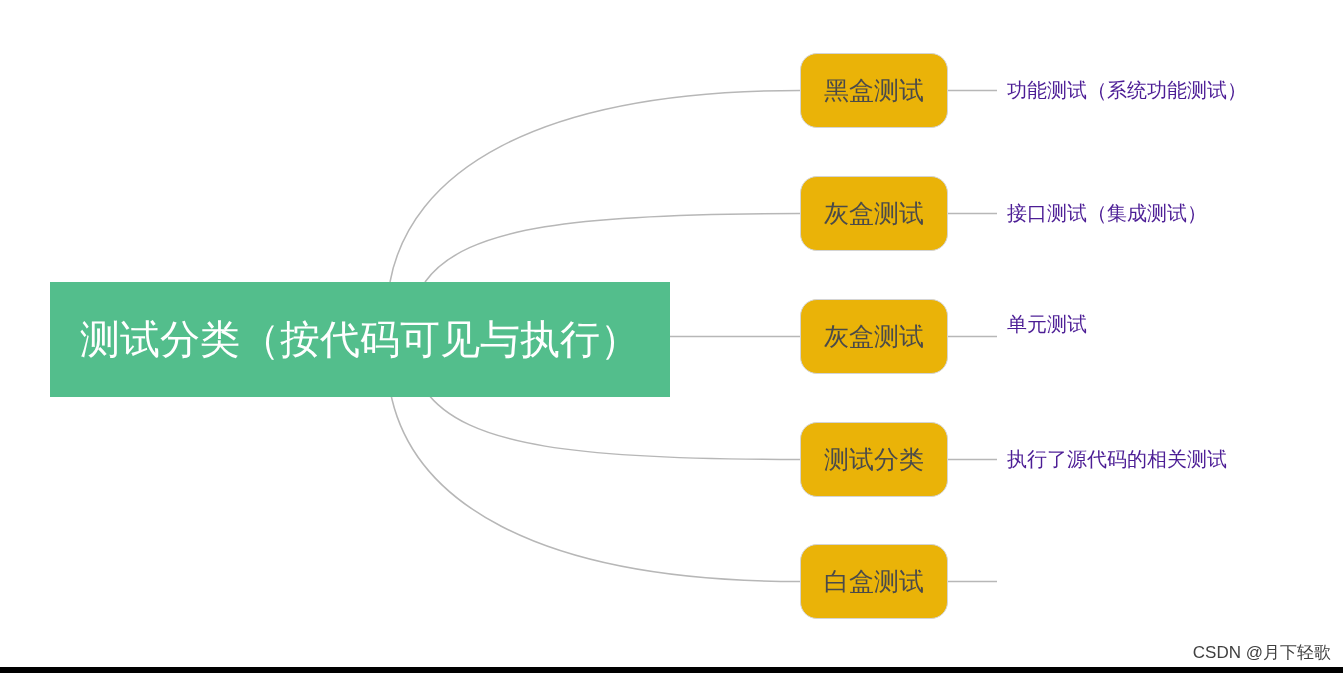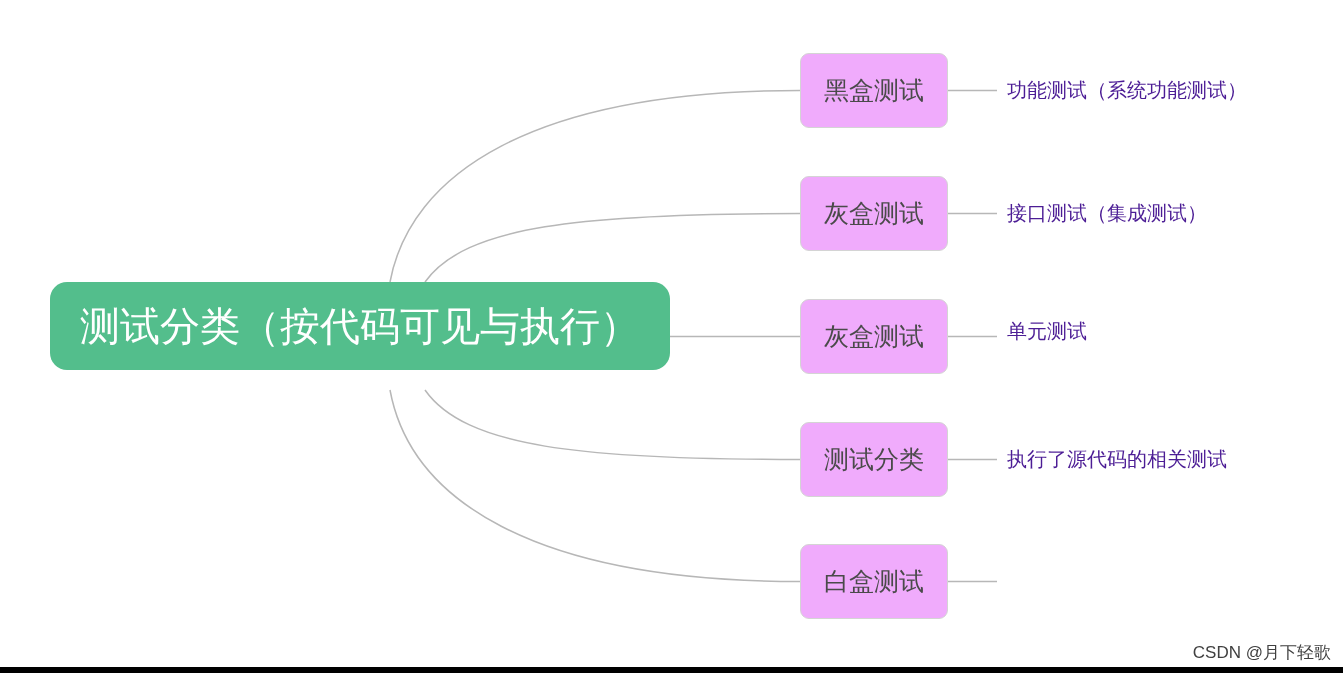--- a/index.html
+++ b/index.html
@@ -18,37 +18,37 @@
     position:absolute;left:0;top:0;width:1343px;height:673px;
   }
   .connectors path{
     fill:none;
     stroke:var(--connector-gray);
     stroke-width:1.5;
   }
   .root-node{
     position:absolute;
     left:50px;top:282px;
-    width:620px;height:88px;
+    width:620px;height:115px;
     background:var(--accent-green);
-    border-radius:17px;
+    border-radius:0;
     color:#ffffff;
     font-size:40px;
     letter-spacing:0px;
     display:flex;align-items:center;justify-content:center;
     white-space:nowrap;
     box-sizing:border-box;
   }
   .branch{
     position:absolute;
     left:800px;
     width:148px;height:75px;
-    background:#f0abfc;
+    background:#eab308;
     border:1px solid #d4d4d4;
-    border-radius:9px;
+    border-radius:17px;
     color:#4a4a4a;
     font-size:25px;
     display:flex;align-items:center;justify-content:center;
     white-space:nowrap;
     box-sizing:border-box;
   }
   .note{
     position:absolute;
     left:1007px;
     height:26px;line-height:26px;
@@ -91,19 +91,19 @@
   <div class="root-node">测试分类（按代码可见与执行）</div>
 
   <div class="branch" style="top:53px">黑盒测试</div>
   <div class="branch" style="top:176px">灰盒测试</div>
   <div class="branch" style="top:299px">灰盒测试</div>
   <div class="branch" style="top:422px">测试分类</div>
   <div class="branch" style="top:544px">白盒测试</div>
 
   <div class="note" style="top:77px">功能测试（系统功能测试）</div>
   <div class="note" style="top:200px">接口测试（集成测试）</div>
-  <div class="note" style="top:318px">单元测试</div>
+  <div class="note" style="top:311px">单元测试</div>
   <div class="note" style="top:446px">执行了源代码的相关测试</div>
 
   <div class="watermark">CSDN @月下轻歌</div>
   <div class="bottom-bar"></div>
 
 </div>
 
 </body></html>

